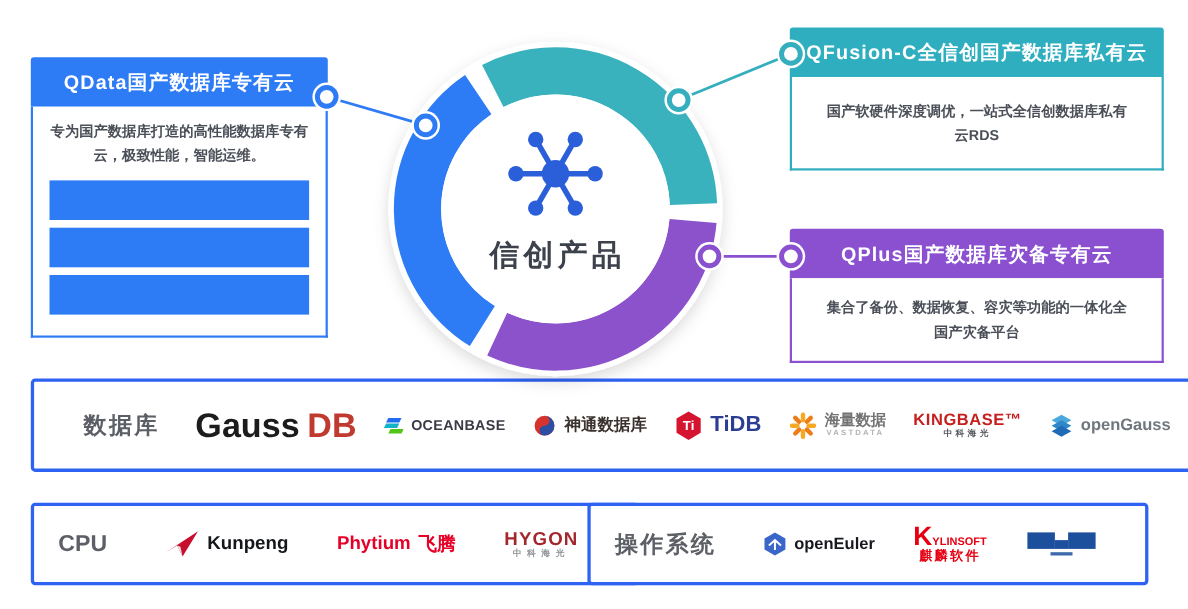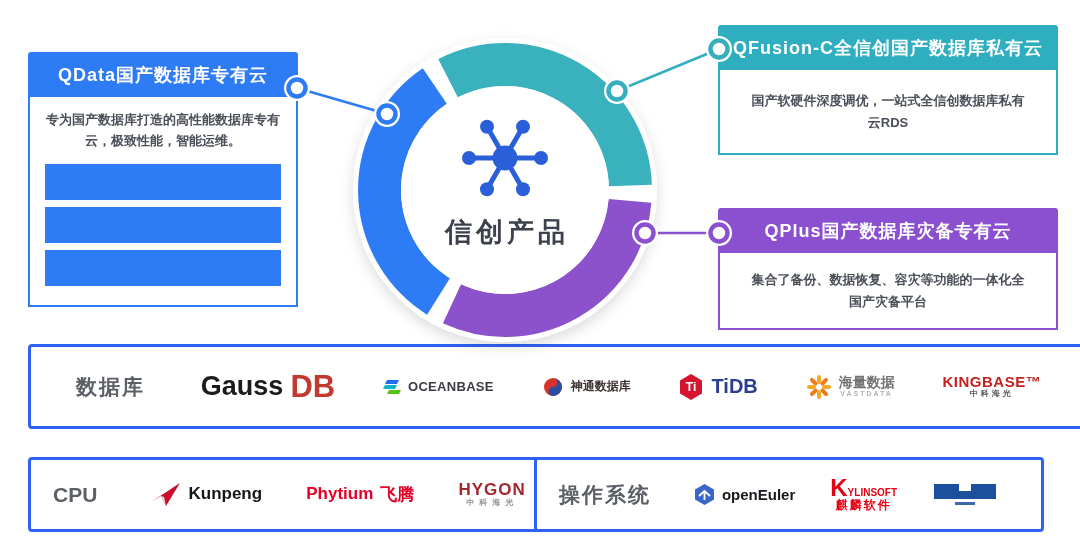--- a/index.html
+++ b/index.html
@@ -35,24 +35,24 @@
     display:flex;align-items:center;box-sizing:border-box;}
   .row-db{left:28px;top:344px;width:1072px;height:85px;padding-left:23px;}
   .row-cpu{left:28px;top:457px;width:553px;height:75px;}
   .row-os{left:534px;top:457px;width:510px;height:75px;}
   .row-label{font-size:21px;font-weight:bold;color:#5c6066;margin-left:22px;white-space:nowrap;letter-spacing:2px;}
   .row-cpu .row-label{letter-spacing:0;}
   .logo-strip{flex:1;display:flex;align-items:center;justify-content:space-evenly;padding:0 8px;}
   .logo{display:flex;align-items:center;gap:7px;white-space:nowrap;}
   .logo-col{display:flex;flex-direction:column;align-items:center;line-height:1.1;}
 
-  .gauss-g{font-size:27px;font-weight:bold;color:#1c1c1c;}
+  .gauss-g{font-size:31px;font-weight:bold;color:#1c1c1c;}
   .gauss-db{font-size:31px;font-weight:bold;color:#c03a30;}
   .ob-text{font-size:13px;font-weight:800;color:#3a3b44;letter-spacing:.3px;}
-  .st-text{font-size:12px;font-weight:700;color:#3b3230;}
+  .st-text{font-size:15px;font-weight:700;color:#3b3230;}
   .tidb-text{font-size:20px;font-weight:800;color:#2c3e92;}
   .vast-text{font-size:14px;font-weight:700;color:#737373;font-family:Liberation Serif, serif;}
   .vast-sub{font-size:7px;font-weight:700;color:#b0b3b9;letter-spacing:2px;}
   .kb-text{font-size:15px;font-weight:900;color:#c5201f;letter-spacing:.5px;}
   .kb-sub{font-size:8px;font-weight:700;color:#55585e;letter-spacing:3px;}
   .og-text{font-size:15px;font-weight:700;color:#6f767d;}
   .kp-text{font-size:17px;font-weight:700;color:#14161a;}
   .ph-text{font-size:17px;font-weight:800;color:#e60028;}
   .hy-text{font-size:17px;font-weight:800;color:#a3282e;letter-spacing:1px;}
   .hy-sub{font-size:8px;font-weight:700;color:#8e9297;letter-spacing:5px;}
@@ -197,20 +197,28 @@
         </span>
       </div>
 
       <div class="logo">
         <span class="logo-col">
           <span class="kb-text">KINGBASE™</span>
           <span class="kb-sub">中科海光</span>
         </span>
       </div>
 
+      <div class="logo">
+        <svg width="22" height="22" viewBox="0 0 22 22">
+          <path d="M11 1 L20 6 L11 11 L2 6 Z" fill="#4aa8dd"></path>
+          <path d="M11 6 L20 11 L11 16 L2 11 Z" fill="#2f86c9"></path>
+          <path d="M11 11 L20 16 L11 21 L2 16 Z" fill="#1f6bb5"></path>
+        </svg>
+        <span class="og-text">openGauss</span>
+      </div>
 
     </div>
   </div>
 
   <div class="lrow row-cpu">
     <div class="row-label">CPU</div>
     <div class="logo-strip">
 
       <div class="logo">
         <svg width="32" height="26" viewBox="0 0 32 26">

